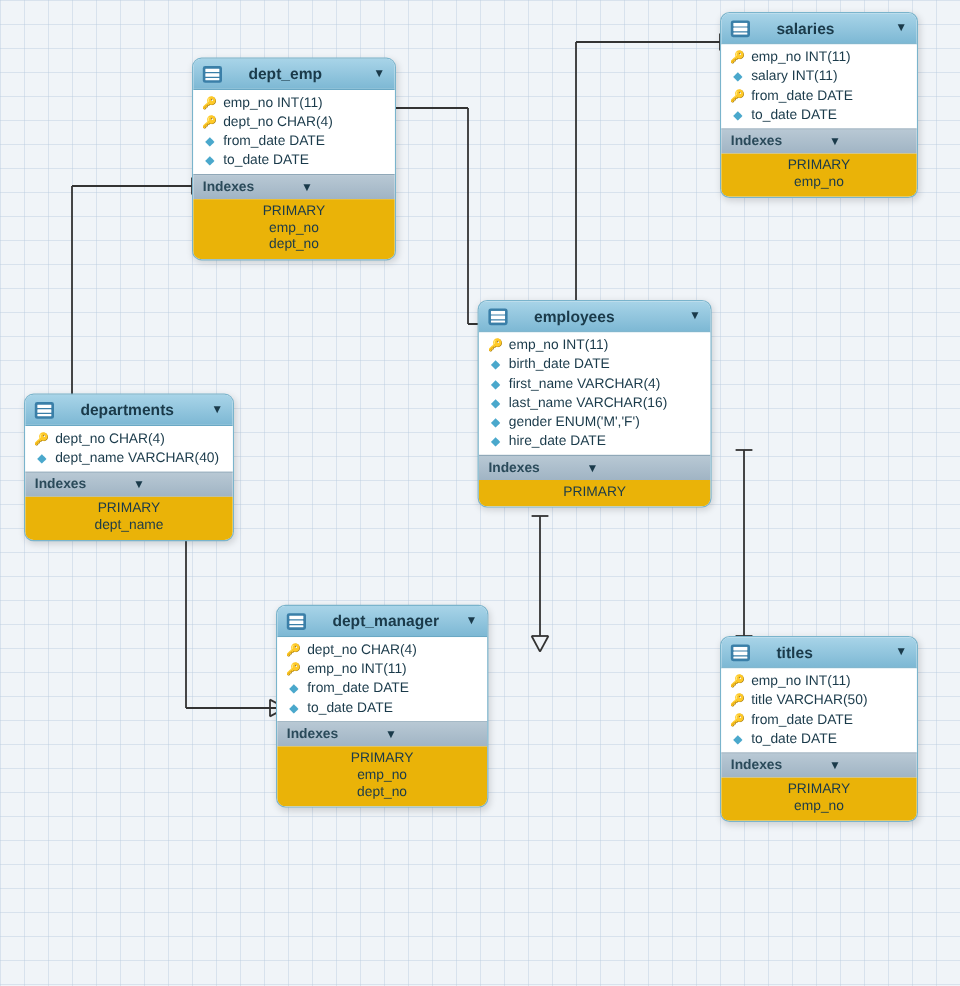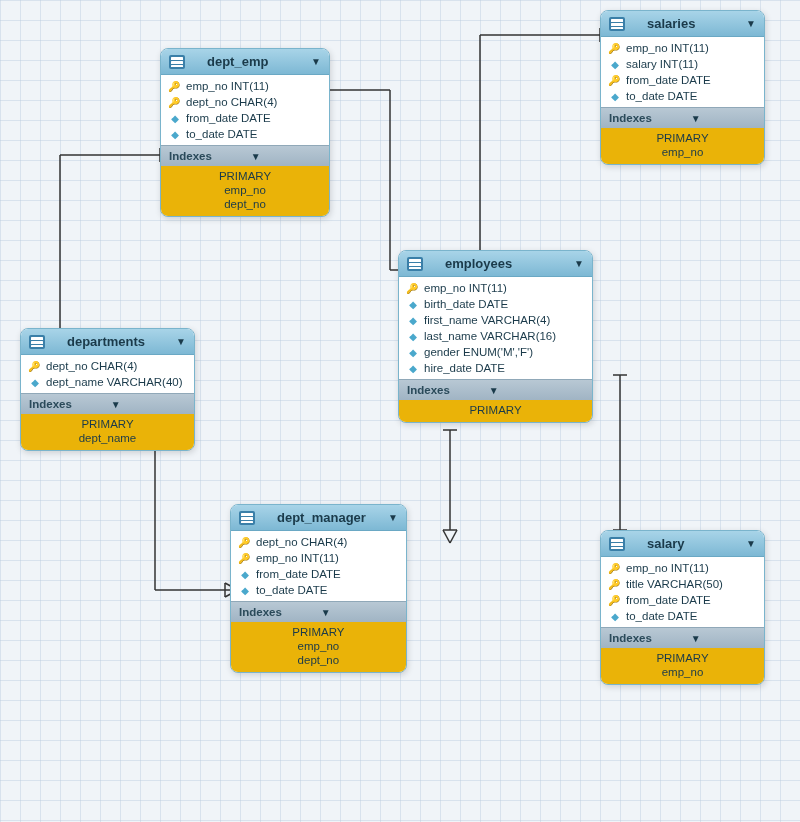--- a/index.html
+++ b/index.html
@@ -397,21 +397,21 @@
 
 <div class="table-box" style="top:530px; left:600px; min-width:165px;">
   <div class="table-header">
     <span class="table-icon">
       <svg viewBox="0 0 12 10" fill="white">
           <rect x="0" y="0" width="12" height="3" rx="0.5"></rect>
           <rect x="0" y="4" width="12" height="3" rx="0.5"></rect>
           <rect x="0" y="8" width="12" height="2" rx="0.5"></rect>
         </svg>
     </span>
-    <span class="table-title">salary</span>
+    <span class="table-title">titles</span>
     <span class="dropdown-arrow">▼</span>
   </div>
   <div class="table-fields">
     <div class="field-row">
       <span class="field-icon key-icon">🔑</span>
       <span class="field-name">emp_no INT(11)</span>
     </div>
     <div class="field-row">
       <span class="field-icon key-icon">🔑</span>
       <span class="field-name">title VARCHAR(50)</span>

